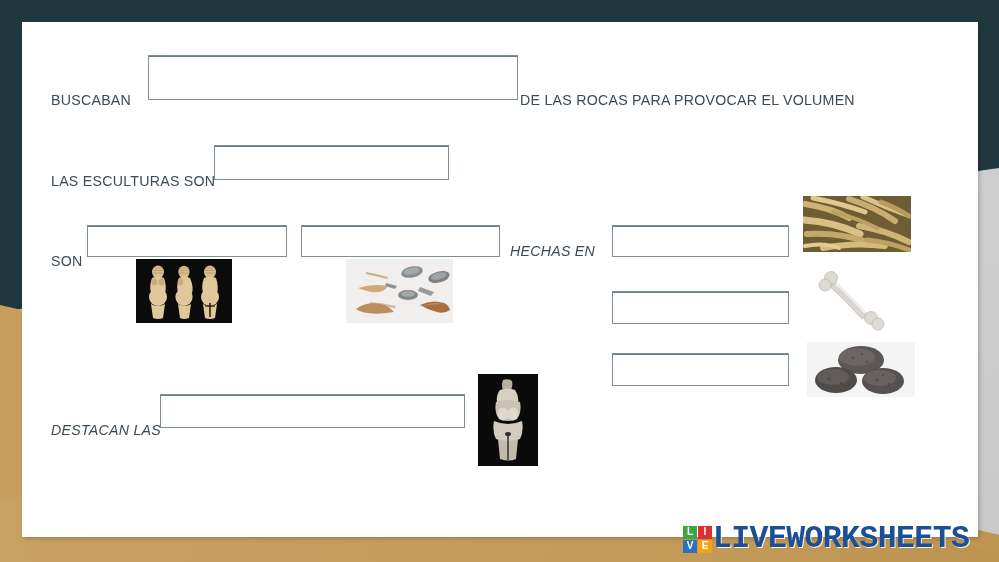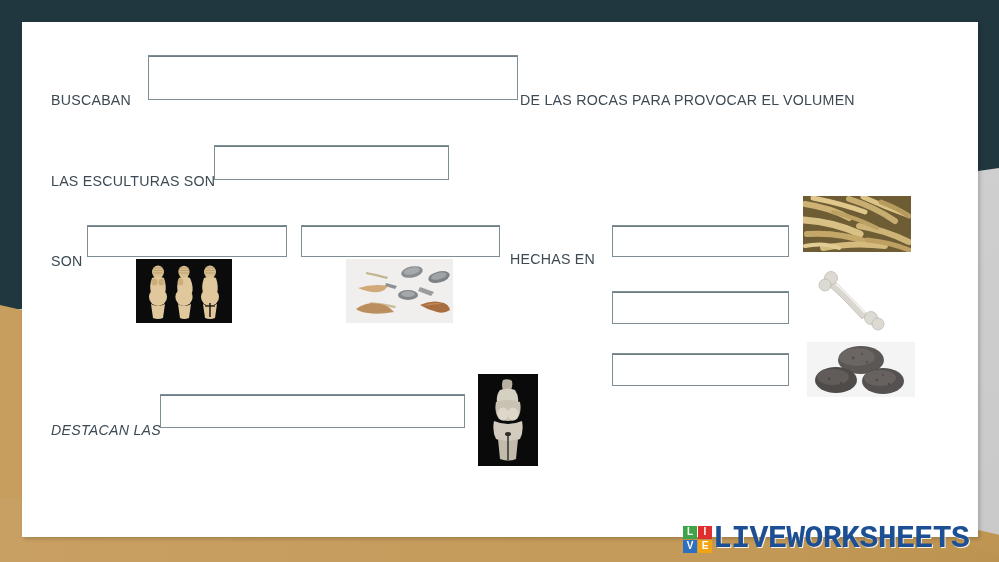--- a/index.html
+++ b/index.html
@@ -138,21 +138,21 @@
     <div class="lbl" style="left:29px; top:152px;">LAS ESCULTURAS SON</div>
 
     <input class="box" style="left: 192px; top: 123px; width: 235px; height: 35px;" value="" placeholder="">
 
     <div class="lbl" style="left:29px; top:232px;">SON</div>
 
     <input class="box" style="left: 65px; top: 203px; width: 200px; height: 32px;" value="" placeholder="">
 
     <input class="box" style="left: 279px; top: 203px; width: 199px; height: 32px;" value="" placeholder="">
 
-    <div class="lbl" style="left:488px; top:230px;">HECHAS EN</div>
+    <div class="lbl" style="left:488px; top:222px;font-style:italic;">HECHAS EN</div>
 
     <div class="lbl" style="left:29px; top:401px;font-style:italic;">DESTACAN LAS</div>
 
     <input class="box" style="left: 138px; top: 372px; width: 305px; height: 34px;" value="" placeholder="">
 
     <input class="box" style="left: 590px; top: 203px; width: 177px; height: 32px;" value="" placeholder="">
 
     <input class="box" style="left: 590px; top: 269px; width: 177px; height: 33px;" value="" placeholder="">
 
     <input class="box" style="left: 590px; top: 331px; width: 177px; height: 33px;" value="" placeholder="">

